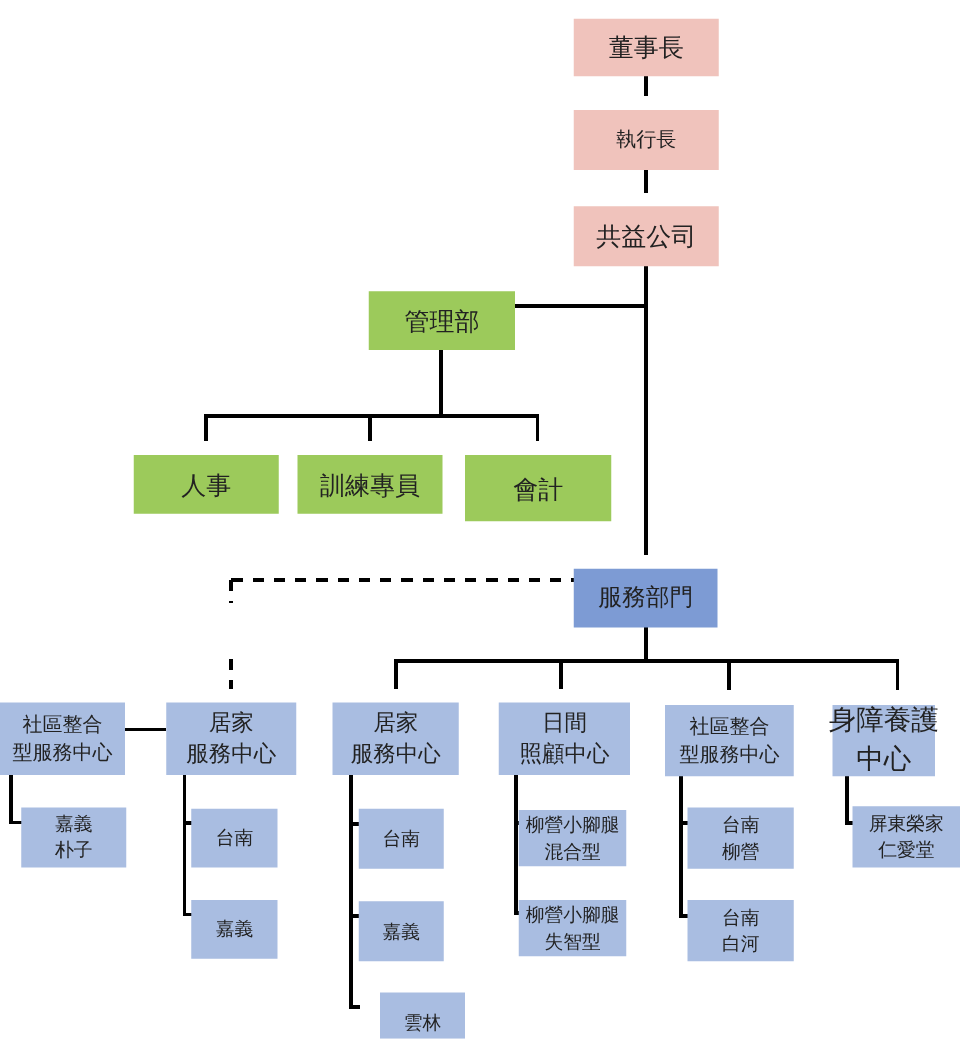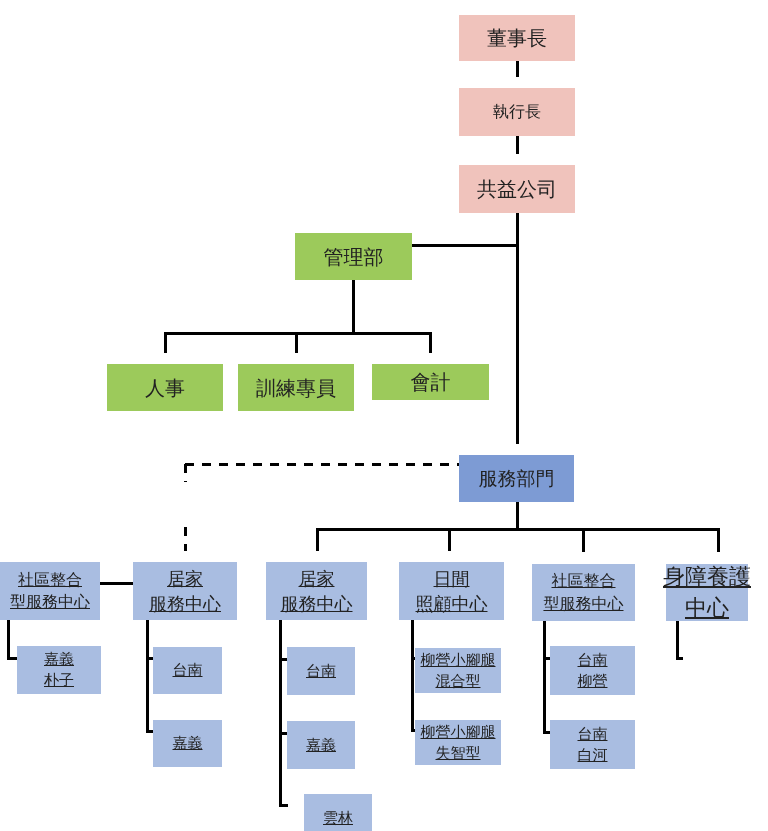--- a/index.html
+++ b/index.html
@@ -37,21 +37,21 @@
     text-align: right;
     color: var(--text, #222);
     line-height: 1.4;
     box-sizing: border-box;
     margin-top: 12px;
   }
   .node .ln { display: block; white-space: nowrap; }
   .pink      { background: var(--pink, #f0c3bc); }
   .green     { background: var(--green, #9cca5b); }
   .blue      { background: var(--blue, #7d9bd4); }
-  .lightblue { background: var(--lightblue, #a9bde1); text-decoration: underline; }
+  .lightblue { background: var(--lightblue, #a9bde1); }
   .purple    { background: var(--purple, #9d92c9); }
 </style>
 </head>
 <body>
 
 <div class="stage">
 
   <svg class="connectors" xmlns="http://www.w3.org/2000/svg" shape-rendering="crispEdges">
 
     <line class="cn" x1="517" y1="49" x2="517" y2="77"></line>
@@ -114,21 +114,21 @@
 
   <div class="node green" style="left:295px;top:221px;width:117px;height:47px;font-size:20px">
     <span class="ln">管理部</span>
   </div>
   <div class="node green" style="left:107px;top:352px;width:116px;height:47px;font-size:20px">
     <span class="ln">人事</span>
   </div>
   <div class="node green" style="left:238px;top:352px;width:116px;height:47px;font-size:20px">
     <span class="ln">訓練專員</span>
   </div>
-  <div class="node green" style="left:372px;top:352px;width:117px;height:36px;font-size:20px">
+  <div class="node green" style="left:372px;top:352px;width:117px;height:53px;font-size:20px">
     <span class="ln">會計</span>
   </div>
 
   <div class="node blue" style="left:459px;top:443px;width:115px;height:47px;font-size:19px">
     <span class="ln">服務部門</span>
   </div>
 
   <div class="node lightblue" style="left:0px;top:550px;width:100px;height:58px;font-size:16px">
     <span class="ln">社區整合</span>
     <span class="ln">型服務中心</span>
@@ -185,14 +185,18 @@
   </div>
   <div class="node lightblue" style="left:550px;top:708px;width:85px;height:49px;font-size:15px;line-height:1.35">
     <span class="ln">台南</span>
     <span class="ln">白河</span>
   </div>
 
   <div class="node lightblue" style="left:666px;top:552px;width:82px;height:57px;font-size:22px">
     <span class="ln">身障養護</span>
     <span class="ln">中心</span>
   </div>
+  <div class="node lightblue" style="left:682px;top:633px;width:86px;height:49px;font-size:15px;line-height:1.35">
+    <span class="ln">屏東榮家</span>
+    <span class="ln">仁愛堂</span>
+  </div>
 
 </div>
 
 </body></html>

